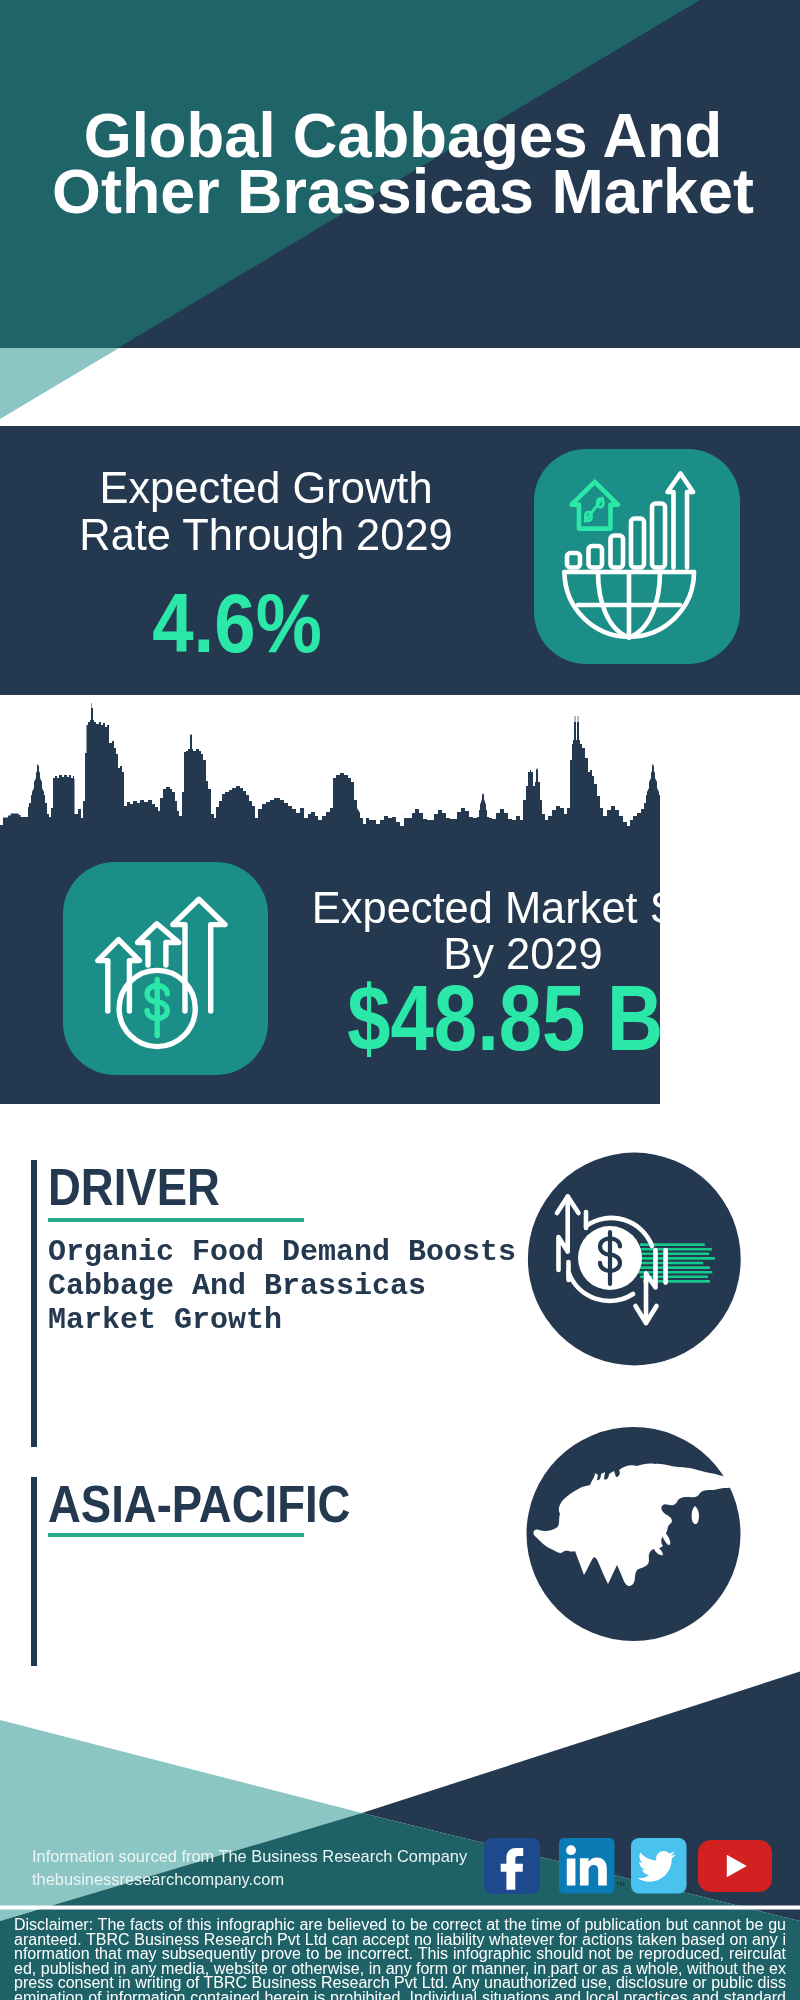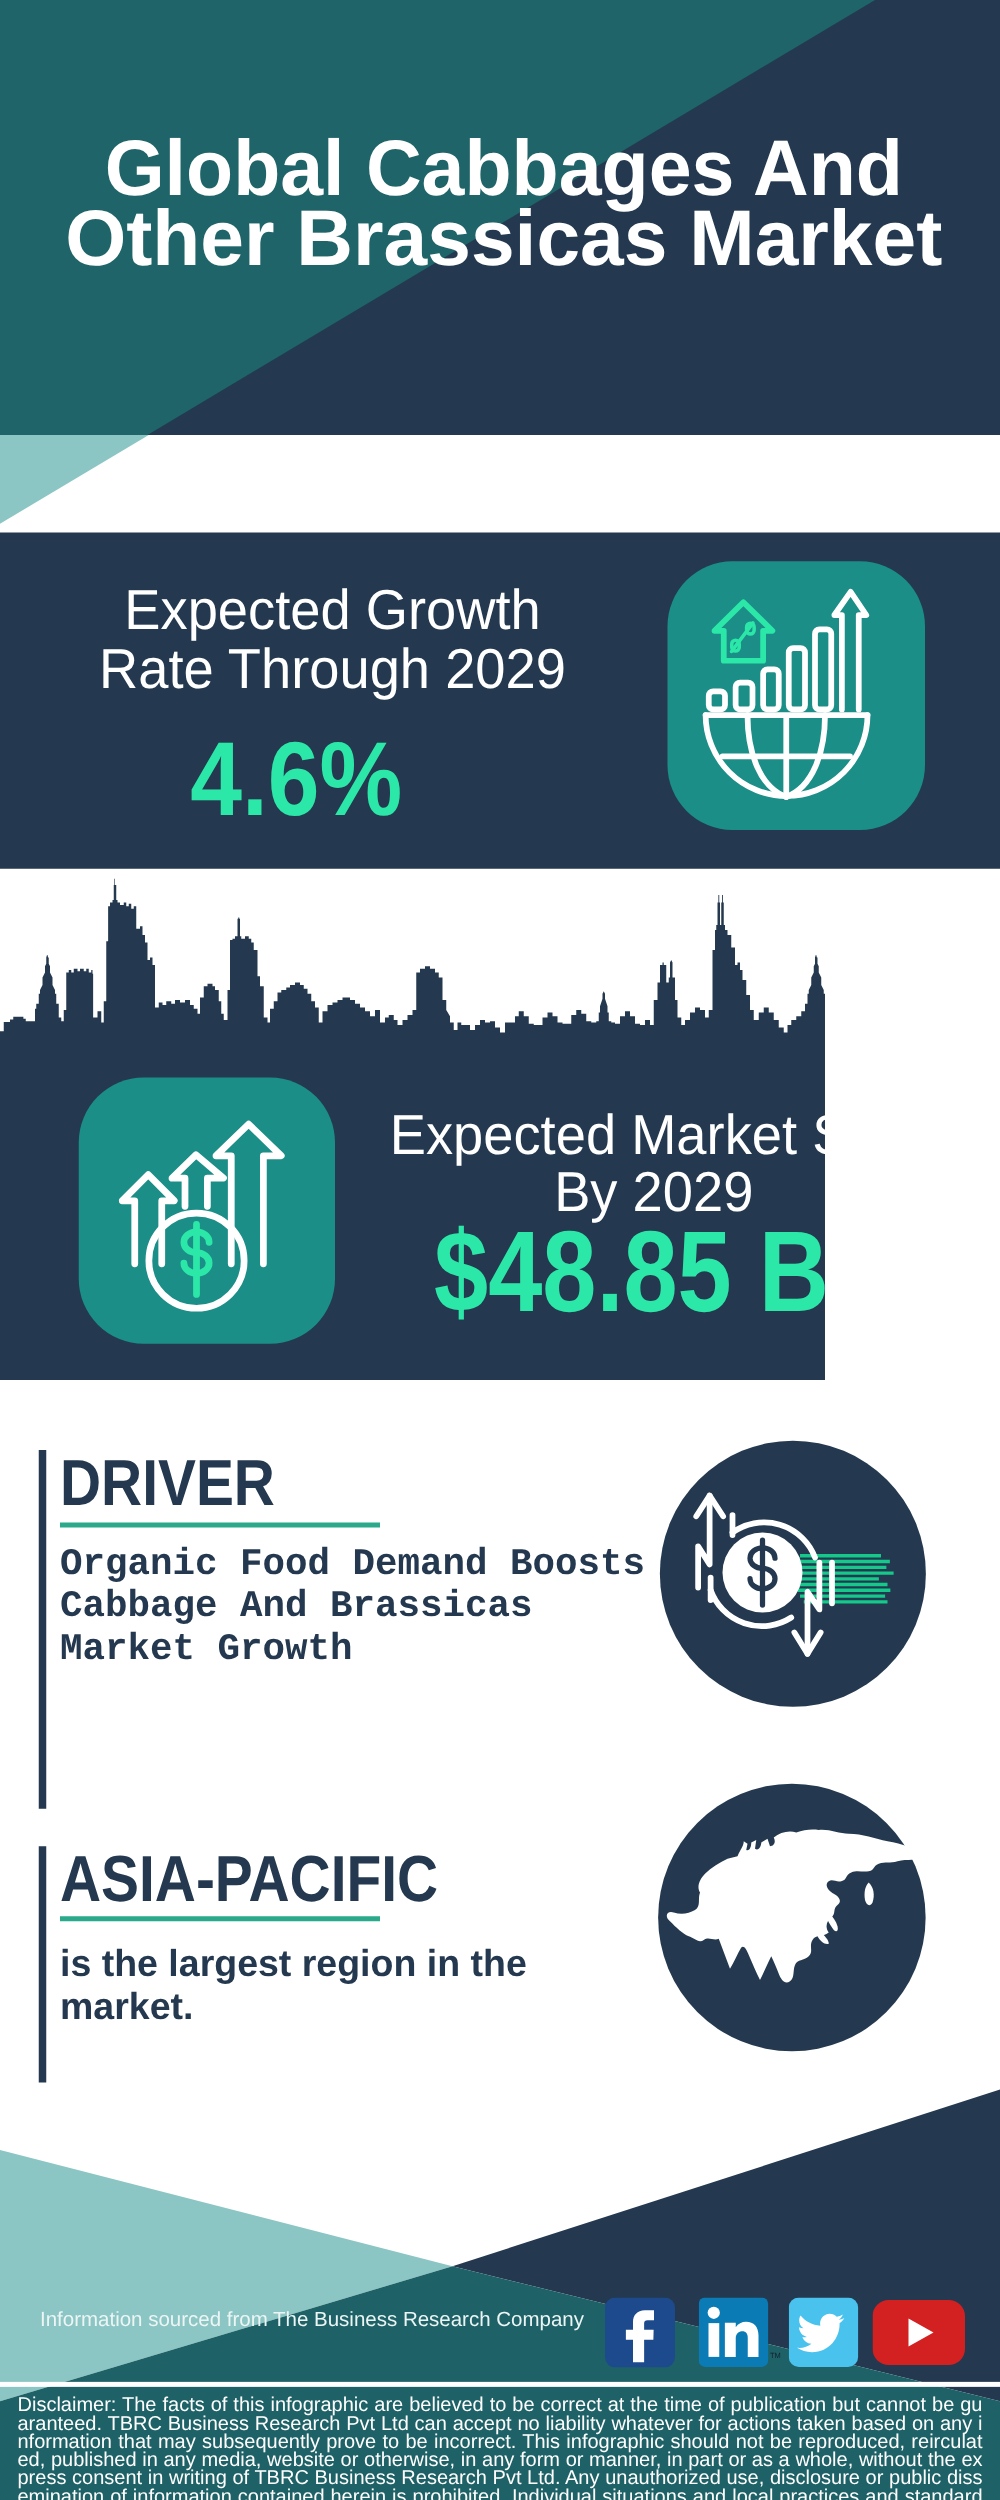--- a/index.html
+++ b/index.html
@@ -175,24 +175,20 @@
         <path d="M557 1213 L567.7 1196.5 L578.5 1213"></path>
         <path d="M655.5 1250 V1287.5 L646 1273.5 V1323"></path>
         <path d="M635.5 1306 L646 1323 L656.5 1306"></path>
         <path d="M665.6 1250 V1282.6"></path>
       </g>
     </svg>
 
     <div class="vbar" style="left:31px; top:1477.3px; height:189.2px;"></div>
     <div class="card-h" style="left:48px; top:1478px;">ASIA-PACIFIC</div>
     <div class="card-rule" style="left:48px; top:1533px; width:256px;"></div>
-    <div class="card-t" style="left:48px; top:1554.5px;">
-      <div>is the largest region in the</div>
-      <div>market.</div>
-    </div>
     <svg class="icon-circle" width="220" height="226" viewBox="524 1421 220 226" style="left:524px; top:1421px;">
       <circle cx="633.5" cy="1534" r="107" fill="#24394f"></circle>
       <g fill="#ffffff">
         <path d="M 590 1485
  C 592 1480 595 1477 595 1473 L 598 1475 L 597 1480
  C 600 1481 601 1477 601 1474 L 605 1472 L 604 1479
  C 607 1481 609 1477 609 1474 L 614 1471 L 616 1477
  C 619 1477 621 1474 619 1470
  C 624 1466 631 1464 637 1466
  C 643 1464 649 1463 655 1464
@@ -237,20 +233,21 @@
 
   <svg class="ftr-bg" width="800" height="330" viewBox="0 1670 800 330">
     <rect x="0" y="1670" width="800" height="330" fill="#ffffff"></rect>
     <polygon points="362,1813 800,1671.6 800,1921 " fill="#24394f"></polygon>
     <polygon points="0,1720 362,1813 0,1921" fill="#8bc6c4"></polygon>
     <polygon points="362,1813 800,1921 800,2000 0,2000 0,1921" fill="#1e6268"></polygon>
     <rect x="0" y="1905.5" width="800" height="4" fill="#ffffff"></rect>
   </svg>
   <div class="ftr-src">
     <div>Information sourced from The Business Research Company</div>
+    <div>thebusinessresearchcompany.com</div>
   </div>
   <div class="social-row">
     <a class="social social-fb">
       <svg viewBox="0 0 56 56" width="56" height="56">
         <rect x="0" y="0" width="56" height="56" rx="8" fill="#1d4a8c"></rect>
         <path d="M38.7 33.8 h-7.4 v18 h-8.9 V33.8 h-5.7 v-8 h5.7 v-6.3 c0-5.3 3.3-9.4 9.5-9.4 h7.3 v8 h-5.2 c-1.8 0-2.7 0.9-2.7 2.5 v5.2 h7.6 z" fill="#ffffff"></path>
       </svg>
     </a>
     <a class="social social-li">
       <svg viewBox="0 0 70 56" width="70" height="56">

